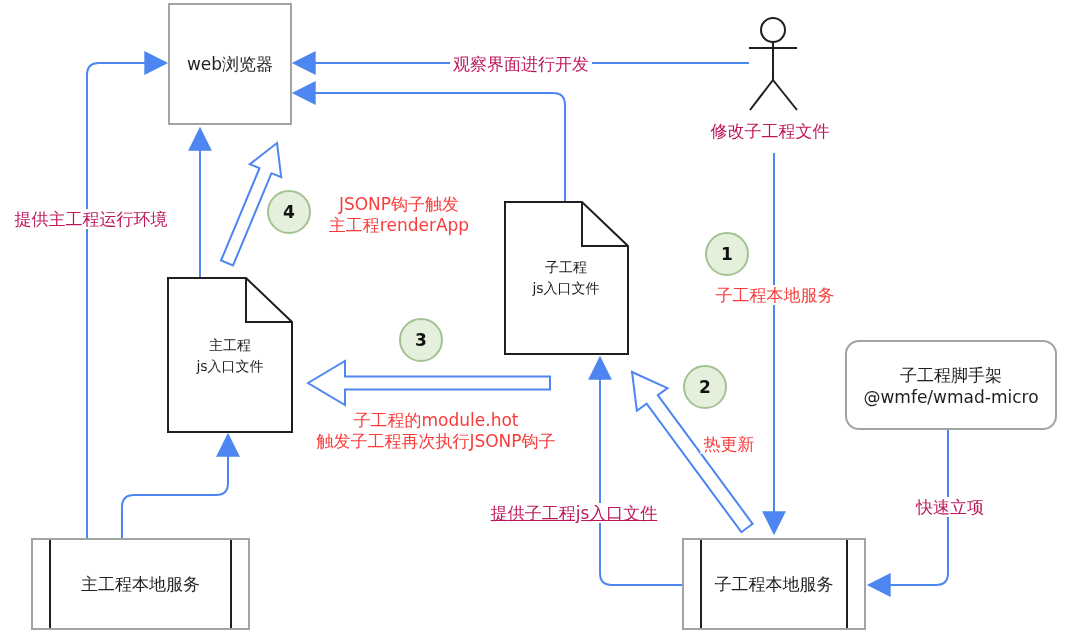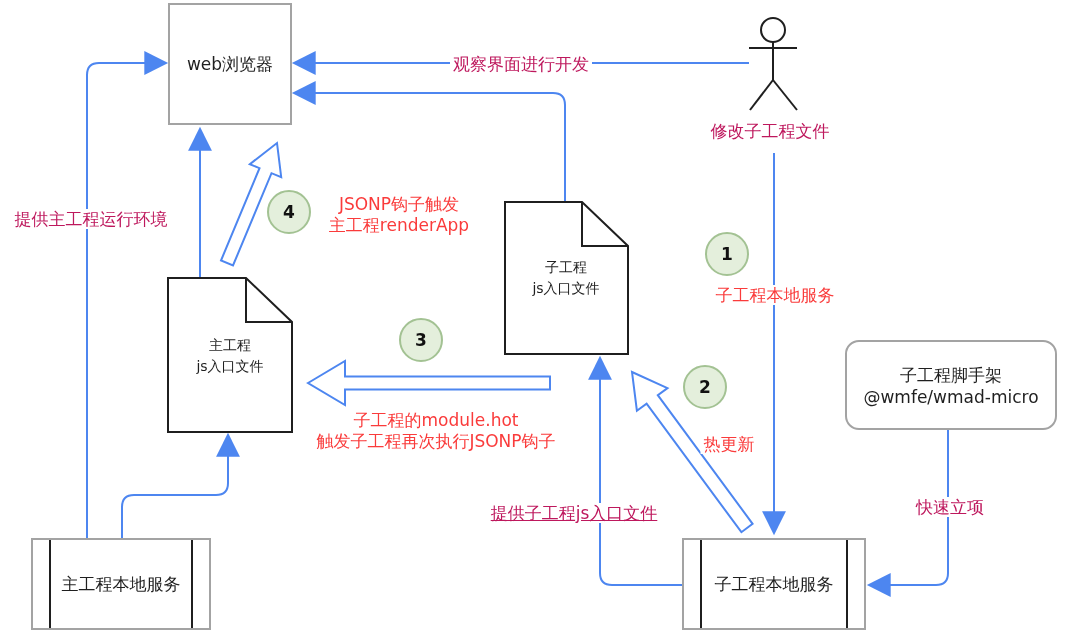--- a/index.html
+++ b/index.html
@@ -65,21 +65,21 @@
       <polygon points="632,372 667.5,388.1 657.8,395.2 752.6,523.8 741.4,532.2 646.6,403.6 636.9,410.7"></polygon>
       <polygon points="308,383 345,361 345,376.5 550,376.5 550,389.5 345,389.5 345,405"></polygon>
       <polygon points="277,143 281.2,177.2 271.5,173.2 233,265.5 221,260.5 259.5,168.2 249.8,164.2"></polygon>
     </g>
   </svg>
 
   <div class="abs node-box" style="left:168px;top:3px;width:124px;height:122px;">
     <span>web浏览器</span>
   </div>
 
-  <div class="abs node-box" style="left:31px;top:538px;width:180px;height:92px;">
+  <div class="abs node-box" style="left:31px;top:538px;width:219px;height:92px;">
     <div class="proc-line" style="left:16px;"></div>
     <div class="proc-line" style="right:16px;"></div>
     <span>主工程本地服务</span>
   </div>
 
   <div class="abs node-box" style="left:845px;top:340px;width:212px;height:90px;border-radius:14px;flex-direction:column;">
     <div>子工程脚手架</div>
     <div>@wmfe/wmad-micro</div>
   </div>
 

